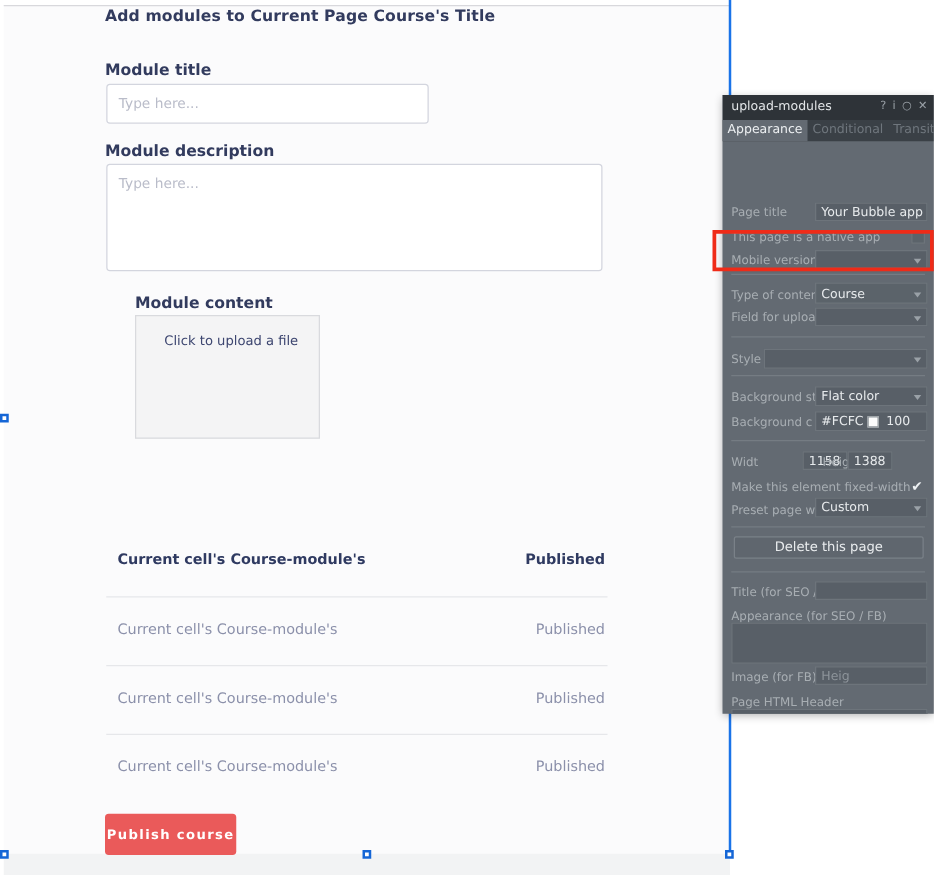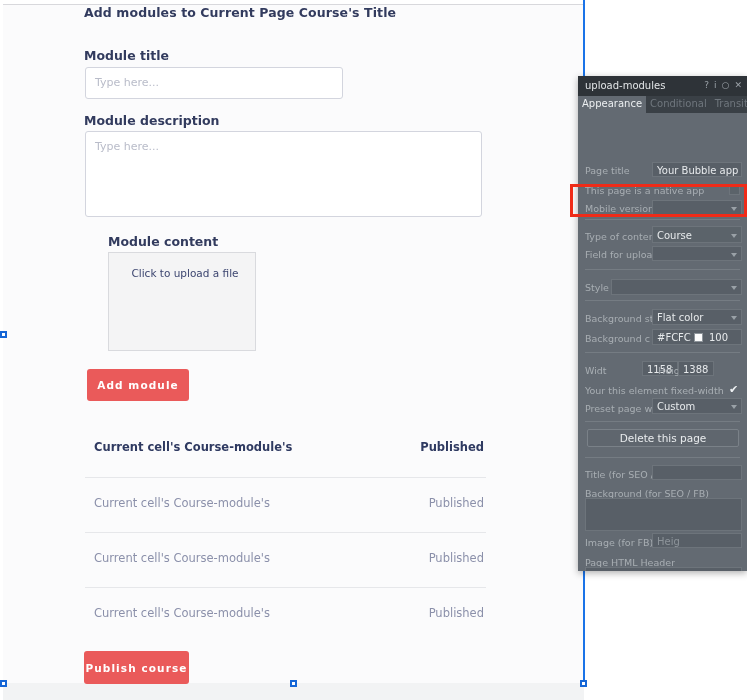--- a/index.html
+++ b/index.html
@@ -310,21 +310,20 @@
   <div class="fld-label" style="left:84px; top:113px;">Module description</div>
   <div class="txt-input" style="left:85px; top:131px; width:397px; height:86px;">
     <div class="ph">Type here...</div>
   </div>
 
   <div class="fld-label" style="left:108px; top:234px;">Module content</div>
   <div class="uploader">
     <div class="up-text">Click to upload a file</div>
   </div>
 
-  <div class="red-btn btn-add">Add module</div>
 
   <div class="lst-row first" style="top:440px;">
     <div class="nm">Current cell's Course-module's</div>
     <div class="st">Published</div>
   </div>
   <div class="lst-div" style="top:477px;"></div>
 
   <div class="lst-row" style="top:496px;">
     <div class="nm">Current cell's Course-module's</div>
     <div class="st">Published</div>
@@ -444,21 +443,21 @@
       <div class="ctrl" style="left:30px; top:0px; width:36px; height:15px;margin-left:34px;">
         <div class="v">1158</div>
       </div>
       <div class="lbl" style="left:80px;">Heig</div>
       <div class="ctrl" style="left:100px; top:0px; width:36px; height:15px;">
         <div class="v">1388</div>
       </div>
     </div>
 
     <div class="row" style="top:268px;">
-      <div class="lbl">Your this element fixed-width</div>
+      <div class="lbl">Make this element fixed-width</div>
       <div class="check" style="left:151px; top:3px;">✔</div>
     </div>
 
     <div class="row" style="top:286px;">
       <div class="lbl">Preset page wi</div>
       <div class="ctrl" style="left:74px; top:-1px; width:90px; height:16px;">
         <div class="v" style="top:2px;">Custom</div>
         <div class="caret"></div>
       </div>
     </div>
@@ -470,21 +469,21 @@
     <div class="divline" style="top:344px;"></div>
 
     <div class="row" style="top:352px;">
       <div class="lbl">Title (for SEO /</div>
       <div class="ctrl" style="left:74px; top:0px; width:90px; height:15px;">
         <div class="v dim"></div>
       </div>
     </div>
 
     <div class="row" style="top:371px;">
-      <div class="lbl">Background (for SEO / FB)</div>
+      <div class="lbl">Appearance (for SEO / FB)</div>
     </div>
     <div class="area" style="left:7px; top:385px; width:157px; height:33px;">
       <div class="v dim"></div>
     </div>
 
     <div class="row" style="top:420px;">
       <div class="lbl">Image (for FB)</div>
       <div class="ctrl" style="left:74px; top:0px; width:90px; height:15px;">
         <div class="v dim">Heig</div>
       </div>

